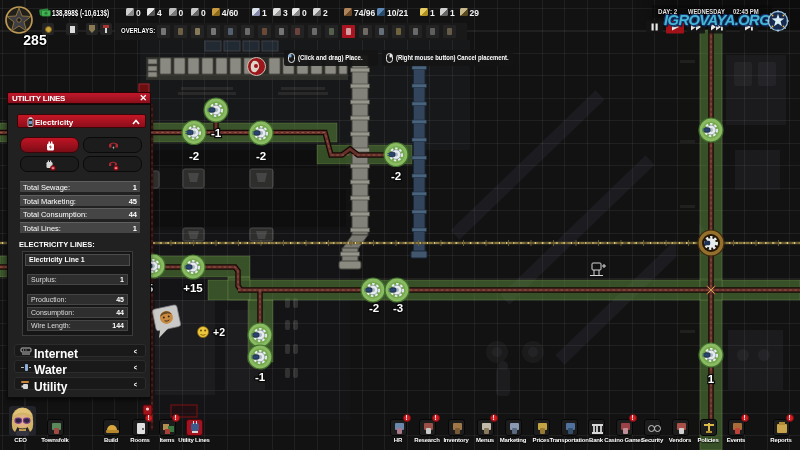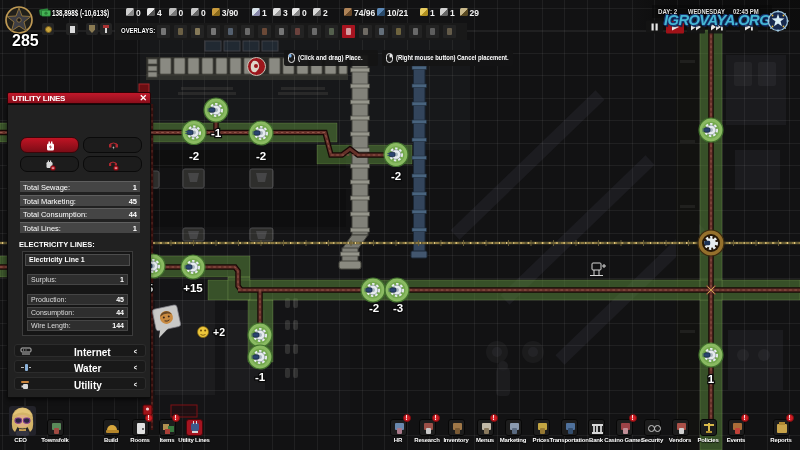--- a/index.html
+++ b/index.html
@@ -33,21 +33,21 @@
 #ellab{position:absolute;left:11px;top:135px;font-size:7.5px;font-weight:bold;color:#fff;}
 #subp{position:absolute;left:14px;top:146px;width:111px;height:85px;background:#161616;border:1px solid #3c3c3c;box-sizing:border-box;}
 #sph{position:absolute;left:2px;top:2px;width:105px;height:12px;background:#2c2c2c;border:1px solid #4d4d4d;box-sizing:border-box;
   font-size:7px;font-weight:bold;color:#fff;padding-left:3px;padding-top:1px;}
 .sprow{position:absolute;left:4px;width:101px;height:11px;background:#2e2e2e;border:1px solid #454545;
   box-sizing:border-box;color:#ddd;font-size:7px;}
 .sprow .l{position:absolute;left:3px;top:1px;}
 .sprow .v{position:absolute;right:3px;top:1px;font-weight:bold;color:#fff;}
 .cbar{position:absolute;left:6px;width:132px;height:13px;background:#191919;border:1px solid #2c2c2c;
   border-radius:3px;box-sizing:border-box;}
-.cbar .t{position:absolute;left:19px;top:2px;font-size:10px;font-weight:bold;color:#fff;margin-left:40px;}
+.cbar .t{position:absolute;left:19px;top:2px;font-size:12px;font-weight:bold;color:#fff;}
 .cbar .a{position:absolute;right:7px;top:2px;font-size:8px;font-weight:bold;color:#fff;transform:scaleX(0.7);}
 
 .res{position:absolute;top:8.5px;height:8px;color:#f2f2f2;font-size:8.5px;font-weight:bold;line-height:8px;}
 #ovstrip{position:absolute;left:115px;top:23px;width:352px;height:17px;background:#191919;}
 .ovb{position:absolute;top:2px;width:13px;height:13px;background:#232323;border-radius:1px;}
 .tool{position:absolute;top:50px;height:16px;background:rgba(20,20,20,0.95);border-radius:2px;
   color:#fff;font-size:7px;font-weight:bold;line-height:16px;white-space:nowrap;}
 
 .bicon{position:absolute;width:17px;height:17px;top:419px;background:#1d1d1d;border-radius:3px;border:1px solid #070707;box-sizing:border-box;}
 .blbl{position:absolute;top:437px;height:8px;font-size:6px;letter-spacing:-0.2px;font-weight:bold;color:#fff;text-align:center;
@@ -329,21 +329,21 @@
     <circle cx="147.5" cy="409" r="1.6" fill="#f0d0d0"></circle>
     <rect x="171" y="405" width="26" height="12" fill="rgba(60,8,10,0.3)" stroke="#7e1014" stroke-width="1"></rect>
   </svg>
   <div id="hud">
 
     <svg class="abs" style="left:4px;top:5px" width="32" height="32" viewBox="0 0 32 32">
       <circle cx="15" cy="15" r="13" fill="#21201b" stroke="#bf9a54" stroke-width="1.7"></circle>
       <path d="M15 3 L18 11 L27 11.5 L20 17 L22.5 26 L15 21 L7.5 26 L10 17 L3 11.5 L12 11 Z" fill="#3e3e44" stroke="#96783e" stroke-width="0.9"></path>
       <circle cx="15" cy="15" r="2.2" fill="#191919" stroke="#ab884a" stroke-width="0.7"></circle>
     </svg>
-    <div class="lbl" style="left:12px;top:32px;width:26px;font-size:16px;text-align:center;">285</div>
+    <div class="lbl" style="left:22px;top:32px;width:26px;font-size:14px;text-align:center;">285</div>
 
     <svg class="abs" style="left:39px;top:7px" width="12" height="10" viewBox="0 0 12 10">
       <rect x="0.5" y="2" width="9" height="6" rx="1" fill="#2f9140" transform="rotate(-8 5 5)"></rect>
       <rect x="2.5" y="3.2" width="9" height="6" rx="1" fill="#44b554" stroke="#1d6129" stroke-width="0.6"></rect>
       <circle cx="7" cy="6.2" r="1.6" fill="#2a7a36"></circle>
     </svg>
     <div class="lbl" style="left:52px;top:7.5px;font-size:9px;transform:scaleX(0.7);transform-origin:left;white-space:nowrap;">138,898$ (-10,613$)</div>
 
     <div class="abs" style="left:42px;top:23px;width:12px;height:12px;background:#242424;border-radius:2px;">
       <div class="abs" style="left:2.5px;top:2.5px;width:7px;height:7px;border-radius:50%;background:#c9a43c;border:1px solid #7a5f1c;box-sizing:border-box;"></div>
@@ -362,21 +362,21 @@
     <div id="resrow">
         <div class="abs" style="left:126px;top:8px;width:8px;height:8px;border-radius:1.5px;background:linear-gradient(135deg,#cfcfcf 0 55%,#8a8a8a 55% 100%);"></div>
         <div class="res" style="left:136px;">0</div>
         <div class="abs" style="left:147px;top:8px;width:8px;height:8px;border-radius:1.5px;background:linear-gradient(135deg,#e8e8e8 0 55%,#555 55% 100%);"></div>
         <div class="res" style="left:157px;">4</div>
         <div class="abs" style="left:168.5px;top:8px;width:8px;height:8px;border-radius:1.5px;background:linear-gradient(135deg,#bdbdbd 0 55%,#777 55% 100%);"></div>
         <div class="res" style="left:178.5px;">0</div>
         <div class="abs" style="left:191px;top:8px;width:8px;height:8px;border-radius:1.5px;background:linear-gradient(135deg,#c8c8c8 0 55%,#666 55% 100%);"></div>
         <div class="res" style="left:201px;">0</div>
         <div class="abs" style="left:211.8px;top:8px;width:8px;height:8px;border-radius:1.5px;background:linear-gradient(135deg,#c99b3c 0 55%,#8a6a1c 55% 100%);"></div>
-        <div class="res" style="left:221.8px;">3/90</div>
+        <div class="res" style="left:221.8px;">4/60</div>
         <div class="abs" style="left:252px;top:8px;width:8px;height:8px;border-radius:1.5px;background:linear-gradient(135deg,#d8e2e8 0 55%,#88a 55% 100%);"></div>
         <div class="res" style="left:262px;">1</div>
         <div class="abs" style="left:273px;top:8px;width:8px;height:8px;border-radius:1.5px;background:linear-gradient(135deg,#e0e0e0 0 55%,#999 55% 100%);"></div>
         <div class="res" style="left:283px;">3</div>
         <div class="abs" style="left:292px;top:8px;width:8px;height:8px;border-radius:1.5px;background:linear-gradient(135deg,#e6e6e6 0 55%,#888 55% 100%);"></div>
         <div class="res" style="left:302px;">0</div>
         <div class="abs" style="left:313px;top:8px;width:8px;height:8px;border-radius:1.5px;background:linear-gradient(135deg,#d8d8d8 0 55%,#777 55% 100%);"></div>
         <div class="res" style="left:323px;">2</div>
         <div class="abs" style="left:344px;top:8px;width:8px;height:8px;border-radius:1.5px;background:linear-gradient(135deg,#b08458 0 55%,#6a4a2a 55% 100%);"></div>
         <div class="res" style="left:354px;">74/96</div>
@@ -513,20 +513,31 @@
         </svg>
       <span style="position:absolute;left:14px;transform:scaleX(0.84);transform-origin:left;">(Right mouse button) Cancel placement.</span>
     </div>
 
     <div id="panel">
       <div id="phead">
           <span class="t">UTILITY LINES</span>
           <span class="x">✕</span>
         </div>
       <div id="pbody">
+        <div id="ebar">
+          <svg class="abs" style="left:8px;top:2px" width="9" height="10" viewBox="0 0 9 10">
+            <rect x="2" y="1.5" width="5" height="8" rx="1" fill="#2a2a2a" stroke="#e0e0e0" stroke-width="0.8"></rect>
+            <rect x="3.2" y="0.3" width="2.6" height="1.6" fill="#e0e0e0"></rect>
+            <rect x="3" y="4" width="3" height="3" fill="#6a9ad0"></rect>
+            </svg>
+          <span class="t">Electricity</span>
+            <svg class="abs" style="right:5px;top:4px" width="8" height="6" viewBox="0 0 8 6">
+              <path d="M1 5 L4 1.5 L7 5" stroke="#fff" stroke-width="1.6" fill="none"></path>
+            </svg>
+        </div>
         <div class="ubtn sel" style="left:12px;top:32px;">
           <svg class="abs" style="left:24px;top:2.5px" width="11" height="11" viewBox="0 0 11 11">
             <rect x="2" y="2.5" width="7" height="7" rx="1.5" fill="#fff"></rect>
             <rect x="3.5" y="0.5" width="1.4" height="2.5" fill="#fff"></rect>
               <rect x="6" y="0.5" width="1.4" height="2.5" fill="#fff"></rect>
             <path d="M5.5 4 L4 6.3 H5.5 L5 8.2 L7 5.7 H5.6 Z" fill="#a01420"></path>
             </svg>
         </div>
         <div class="ubtn" style="left:75px;top:32px;">
           <svg class="abs" style="left:24px;top:2.5px" width="11" height="11" viewBox="0 0 11 11">

